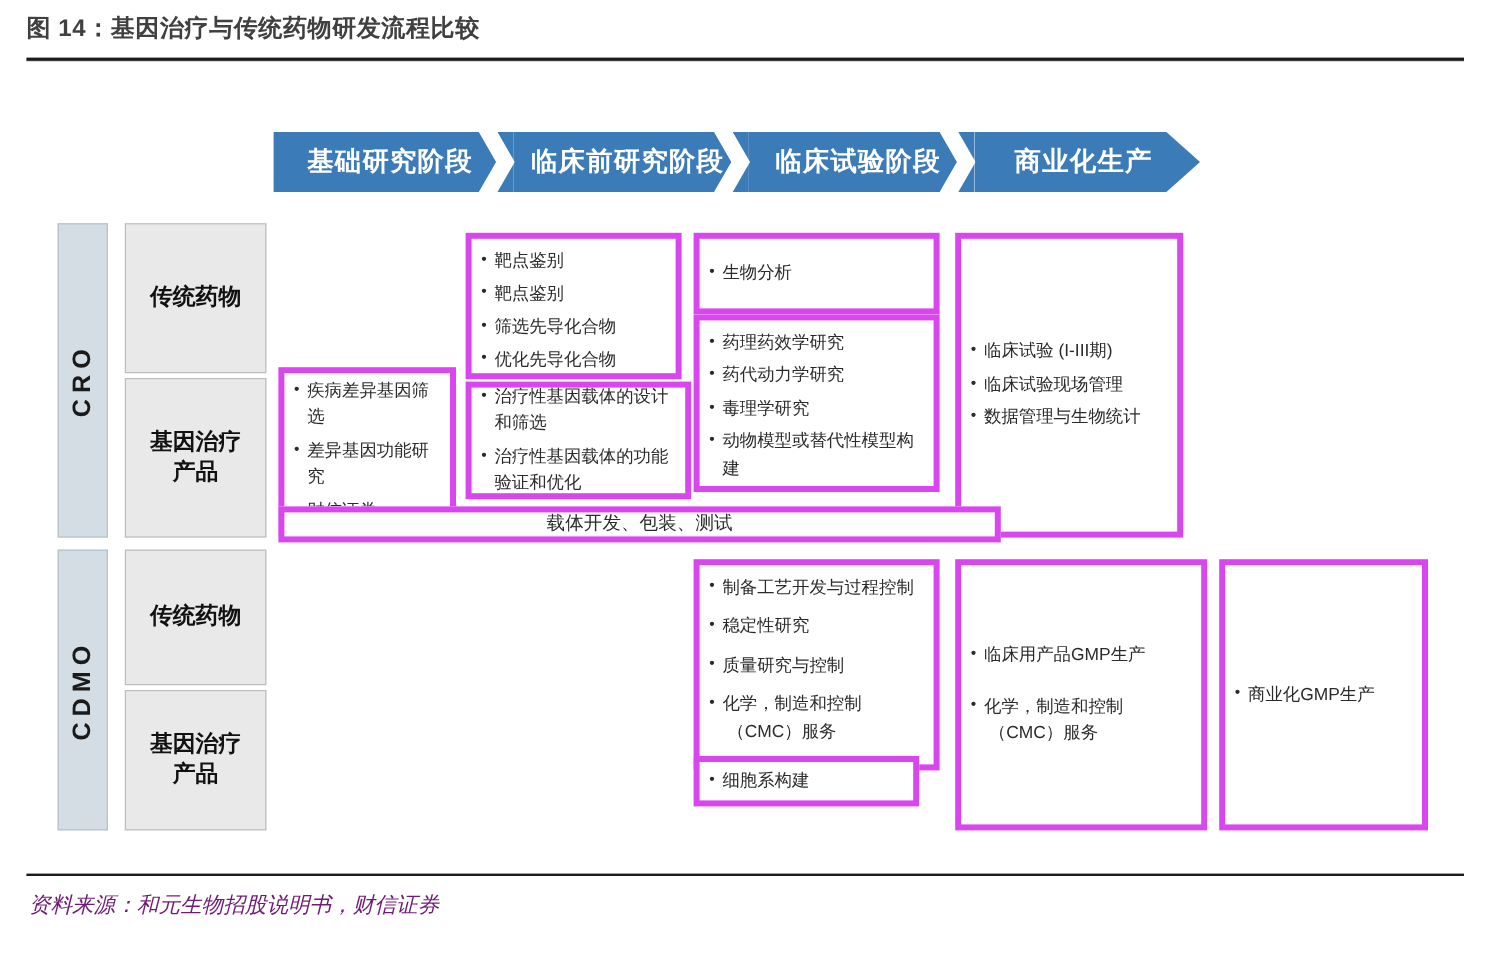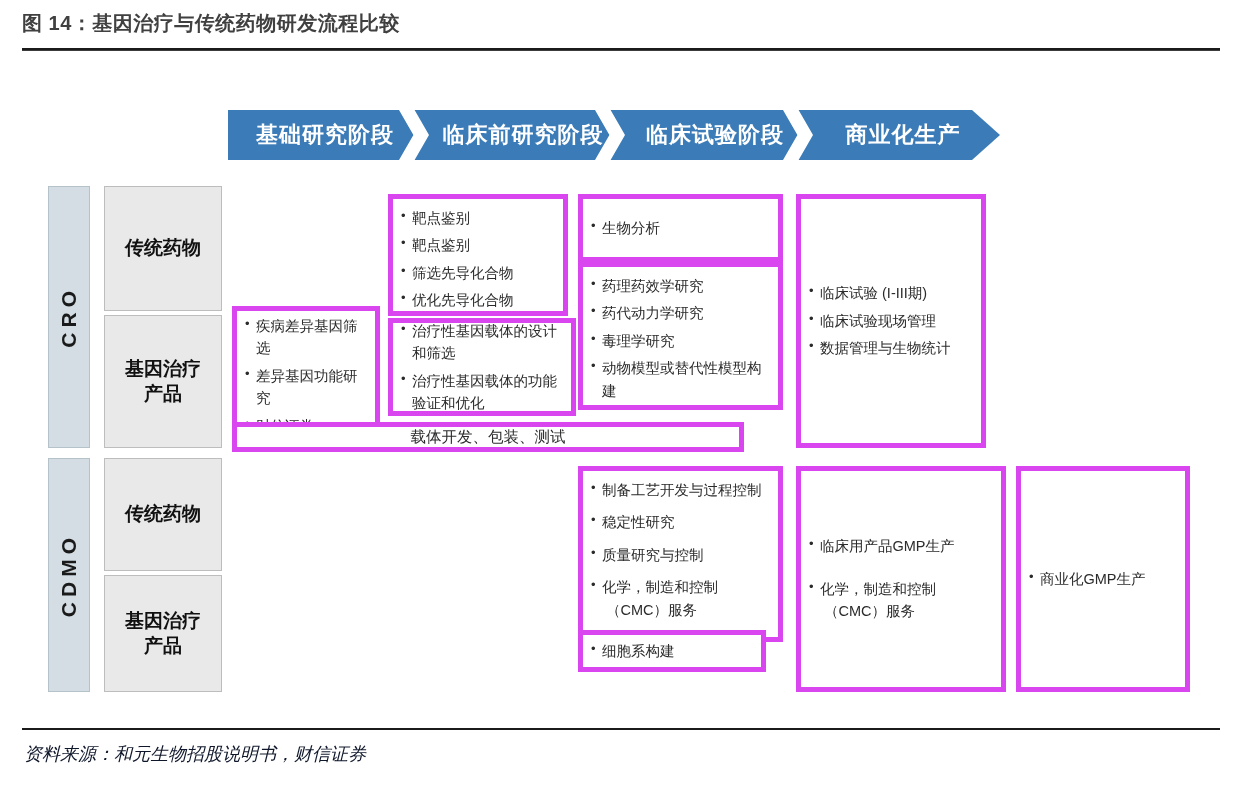--- a/index.html
+++ b/index.html
@@ -93,21 +93,21 @@
   .cell li.hang{padding-left:11px;}
 
   
   #footer-rule{
     position:absolute;left:22px;top:728px;width:1198px;height:0;
     border-top:2px solid #1b1b1b;
   }
   #source-note{
     position:absolute;left:24px;top:742px;
     font-family:"Liberation Serif","DejaVu Serif",serif;
-    font-style:italic;font-size:18px;color:#0f172a;
+    font-style:italic;font-size:18px;color:#701a75;
   }
 </style>
 </head>
 <body>
 
 <div id="title-block">
   <div id="figure-title">图 14：基因治疗与传统药物研发流程比较</div>
 </div>
 <div id="title-rule"></div>
 
@@ -189,21 +189,21 @@
     </ul>
   </div>
 
   <div class="cell vcenter" style="left:340px;top:132px;width:188px;height:98px;">
     <ul>
       <li class="hang">治疗性基因载体的设计和筛选</li>
       <li class="hang">治疗性基因载体的功能验证和优化</li>
     </ul>
   </div>
 
-  <div class="cell center-text" style="left:184px;top:236px;width:512px;height:30px;">
+  <div class="cell center-text" style="left:184px;top:236px;width:602px;height:30px;">
     <span>载体开发、包装、测试</span>
   </div>
 
   <div class="cell" style="left:530px;top:280px;width:205px;height:176px;">
     <ul>
       <li class="hang" style="margin-bottom:10px;">制备工艺开发与过程控制</li>
       <li style="margin-bottom:10px;">稳定性研究</li>
       <li style="margin-bottom:10px;">质量研究与控制</li>
       <li>化学，制造和控制<br>&nbsp;（CMC）服务</li>
     </ul>

